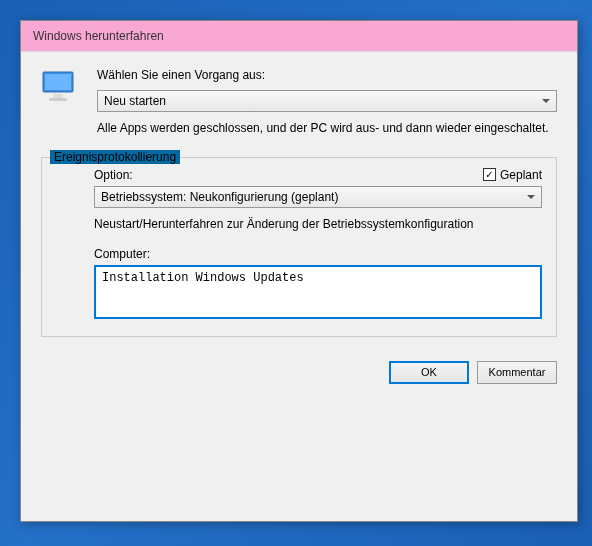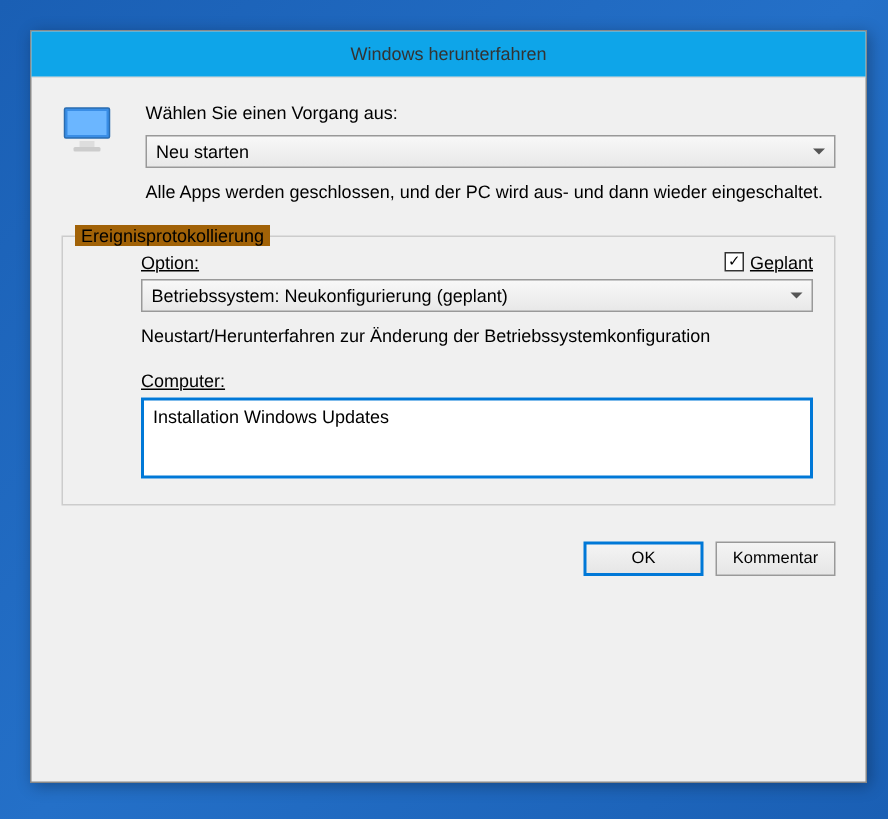--- a/index.html
+++ b/index.html
@@ -16,26 +16,25 @@
   position: absolute;
   left: 20px;
   top: 20px;
   width: 558px;
   height: 502px;
   background: #f0f0f0;
   border: 1px solid #888;
   box-shadow: 2px 2px 10px rgba(0,0,0,0.3);
 }
 .titlebar {
-  background: #0ea5e9;
+  background: #f9a8d4;
   padding: 8px 12px;
   font-size: 12px;
   color: #333;
   border-bottom: 1px solid #ddd;
-  text-align: center;
 }
 .content {
   padding: 16px 20px 10px 20px;
 }
 .top-section {
   display: flex;
   gap: 16px;
   margin-bottom: 20px;
 }
 .monitor-icon {
@@ -83,41 +82,40 @@
 .fieldset {
   border: 1px solid #ccc;
   padding: 10px 14px 14px 14px;
   margin-bottom: 14px;
   position: relative;
 }
 .legend {
   position: absolute;
   top: -8px;
   left: 8px;
-  background: #a16207;
+  background: #0369a1;
   padding: 0 4px;
   font-size: 12px;
 }
 .field-desc {
   margin-left: 38px;
   font-size: 12px;
   line-height: 1.4;
   margin-bottom: 12px;
 }
 .indent {
   margin-left: 38px;
 }
 .option-row {
   display: flex;
   justify-content: space-between;
   align-items: center;
   margin-bottom: 4px;
 }
 .underline-label {
-  text-decoration: underline;
   text-decoration-thickness: 1px;
 }
 .checkbox-wrap {
   display: flex;
   align-items: center;
   gap: 4px;
 }
 .checkbox {
   width: 13px;
   height: 13px;
@@ -138,21 +136,21 @@
   margin-top: 14px;
   margin-bottom: 4px;
 }
 .comment-box {
   width: 100%;
   height: 54px;
   border: 2px solid #0078d7;
   background: #fff;
   padding: 4px 6px;
   font-size: 12px;
-  font-family: Liberation Sans, sans-serif;
+  font-family: Liberation Mono, monospace;
   resize: none;
 }
 .button-row {
   display: flex;
   justify-content: flex-end;
   gap: 8px;
   padding: 0 20px 14px 0;
 }
 .btn {
   min-width: 80px;

